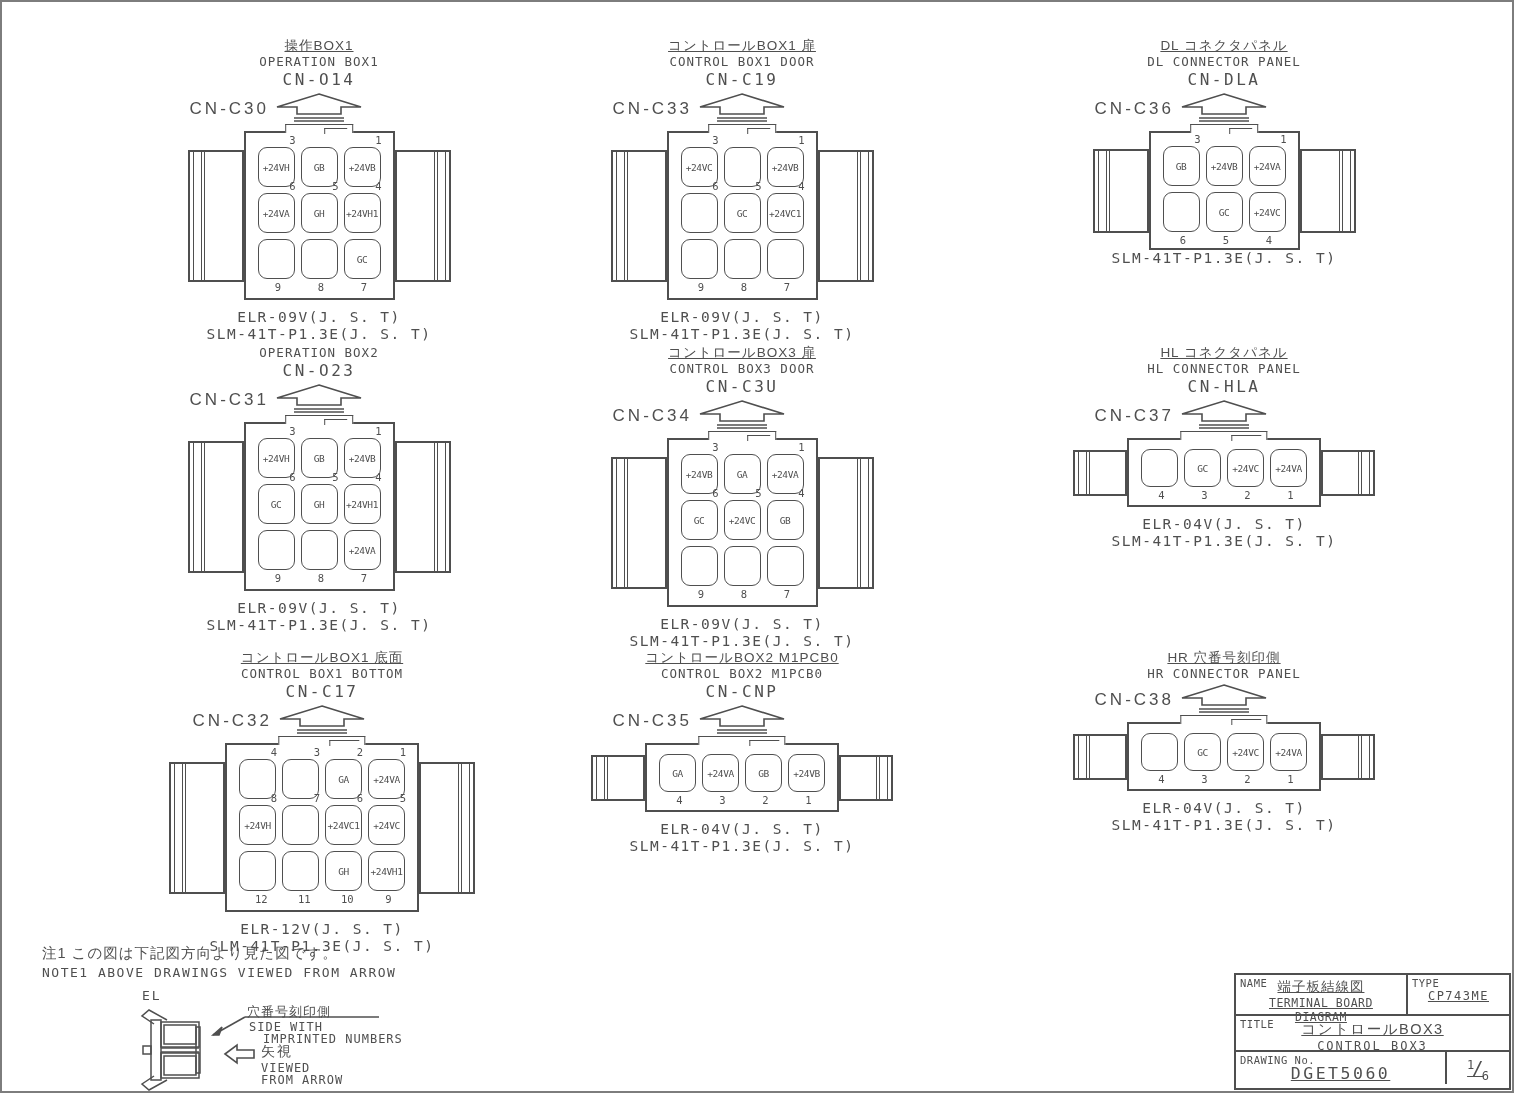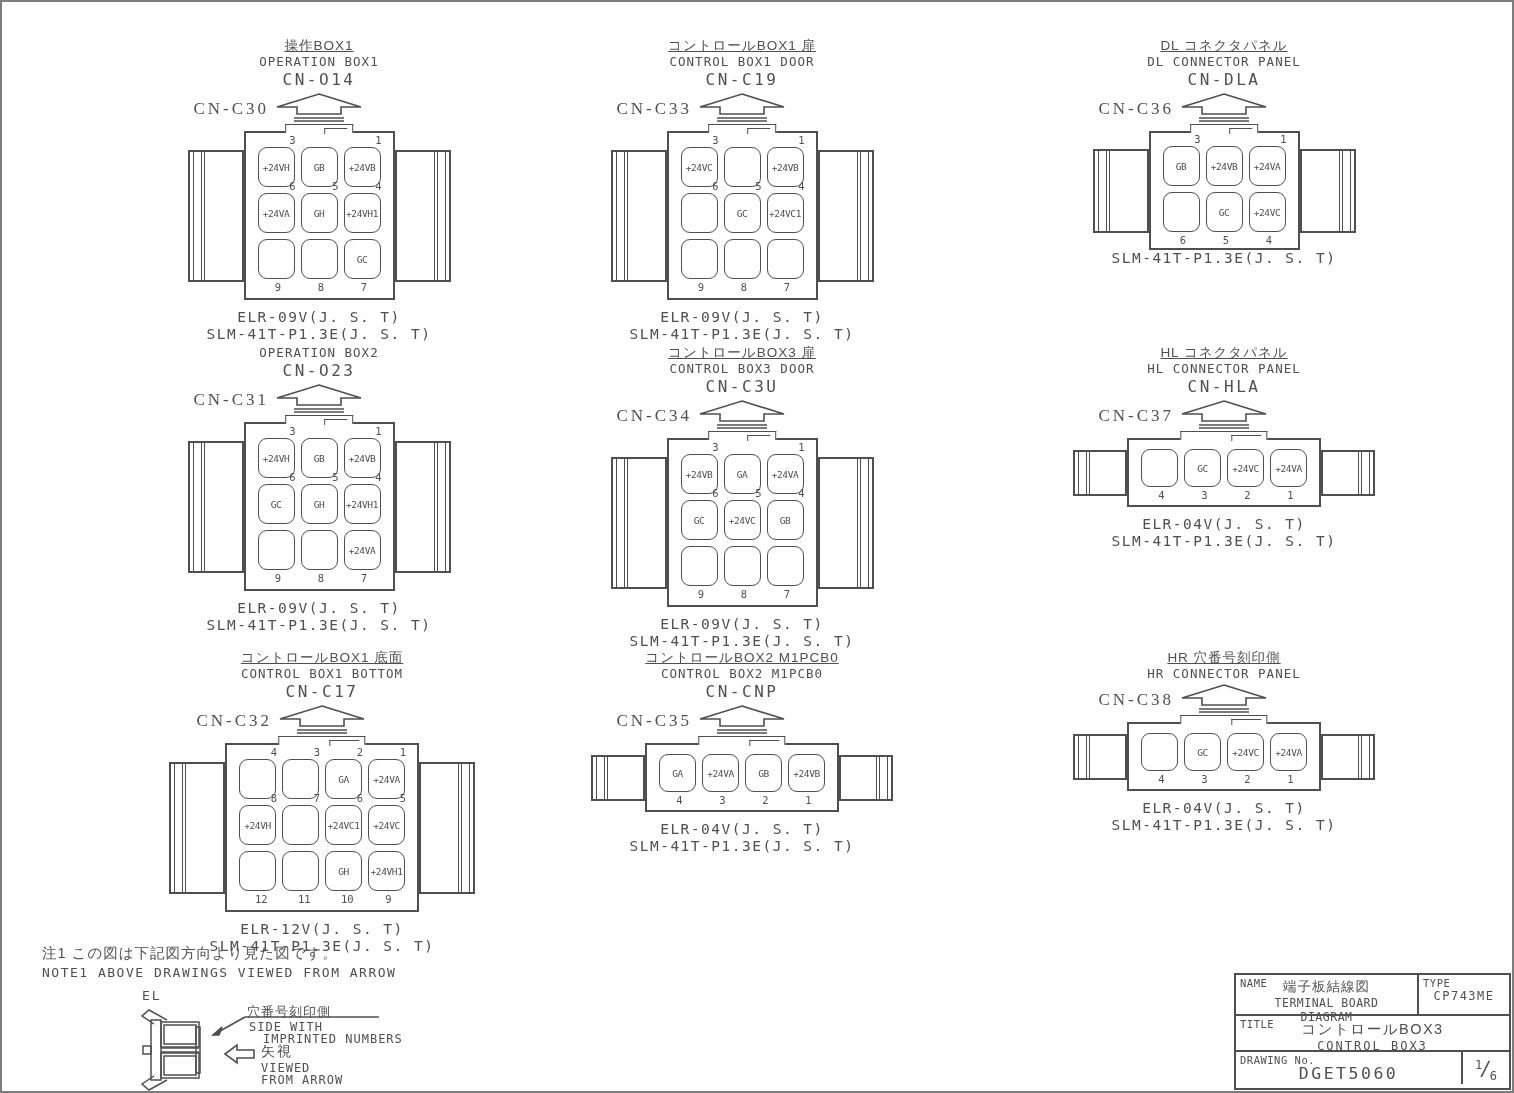--- a/index.html
+++ b/index.html
@@ -20,21 +20,21 @@
 
   
   .group{position:absolute;width:420px;text-align:center;}
   .tjp{font-size:13.5px;letter-spacing:1px;line-height:16px;text-decoration:underline;}
   .ten{font-size:12.5px;letter-spacing:1px;line-height:15px;font-family:"DejaVu Sans Mono","Liberation Mono",monospace;}
   .mate{font-size:16px;letter-spacing:2.5px;line-height:21px;font-family:"DejaVu Sans Mono","Liberation Mono",monospace;}
   .arrowrow{position:relative;height:29px;margin-top:2px;}
   .uparrow{position:absolute;left:50%;top:1px;transform:translateX(-50%);}
   .cnlabel{
     position:absolute;right:calc(50% + 50px);top:7px;white-space:nowrap;
-    font-size:17px;letter-spacing:3px;font-family:Liberation Serif, serif;
+    font-size:17px;letter-spacing:3px;font-family:Liberation Sans, sans-serif;
   }
   .conn{display:flex;justify-content:center;align-items:center;margin-top:10px;}
   .wing{position:relative;box-sizing:border-box;width:56px;border:2px solid var(--ink);background:#fff;}
   .k33 .wing,.k43 .wing{height:132px;}
   .k23 .wing{height:84px;}
   .k41 .wing{height:46px;width:54px;}
   .wing.left::before{content:"";position:absolute;top:-1px;bottom:-1px;left:3px;width:7px;
     border-left:1.5px solid var(--ink);border-right:1.5px solid var(--ink);}
   .wing.left::after{content:"";position:absolute;top:-1px;bottom:-1px;left:14px;border-left:1.5px solid var(--ink);}
   .wing.right::before{content:"";position:absolute;top:-1px;bottom:-1px;right:3px;width:7px;
@@ -83,21 +83,21 @@
   .viewed{left:124px;top:57px;font-size:12px;letter-spacing:1px;font-family:"DejaVu Sans Mono","Liberation Mono",monospace;}
   .from-arrow{left:124px;top:69px;font-size:12px;letter-spacing:1px;font-family:"DejaVu Sans Mono","Liberation Mono",monospace;}
 
   
   .tblock{position:absolute;left:1232px;top:971px;width:277px;height:117px;
     box-sizing:border-box;border:2px solid var(--ink);background:#fff;}
   .trow{position:relative;box-sizing:border-box;display:flex;}
   .trow1{height:41px;border-bottom:2px solid var(--ink);}
   .trow2{height:36px;border-bottom:2px solid var(--ink);}
   .trow3{height:32px;}
-  .tcell{position:relative;box-sizing:border-box;padding:1px 12px;}
+  .tcell{position:relative;box-sizing:border-box;padding:1px 20px;text-decoration:underline;}
   .tcell .lab{position:absolute;left:4px;top:2px;font-size:10.5px;letter-spacing:0.5px;
     font-family:"DejaVu Sans Mono","Liberation Mono",monospace;}
   .name-cell{width:183px;border-right:2px solid var(--ink);text-align:center;}
   .type-cell{flex:1;text-align:center;}
   .name-jp{margin-top:2px;font-size:13.5px;letter-spacing:1px;}
   .name-en{font-size:11.5px;letter-spacing:0.5px;font-family:"DejaVu Sans Mono","Liberation Mono",monospace;}
   .type-val{margin-top:13px;font-size:12px;letter-spacing:1.5px;font-family:"DejaVu Sans Mono","Liberation Mono",monospace;}
   .title-cell{flex:1;text-align:center;}
   .title-jp{margin-top:3px;font-size:14.5px;letter-spacing:1.5px;}
   .title-en{font-size:12px;letter-spacing:2px;font-family:"DejaVu Sans Mono","Liberation Mono",monospace;}

